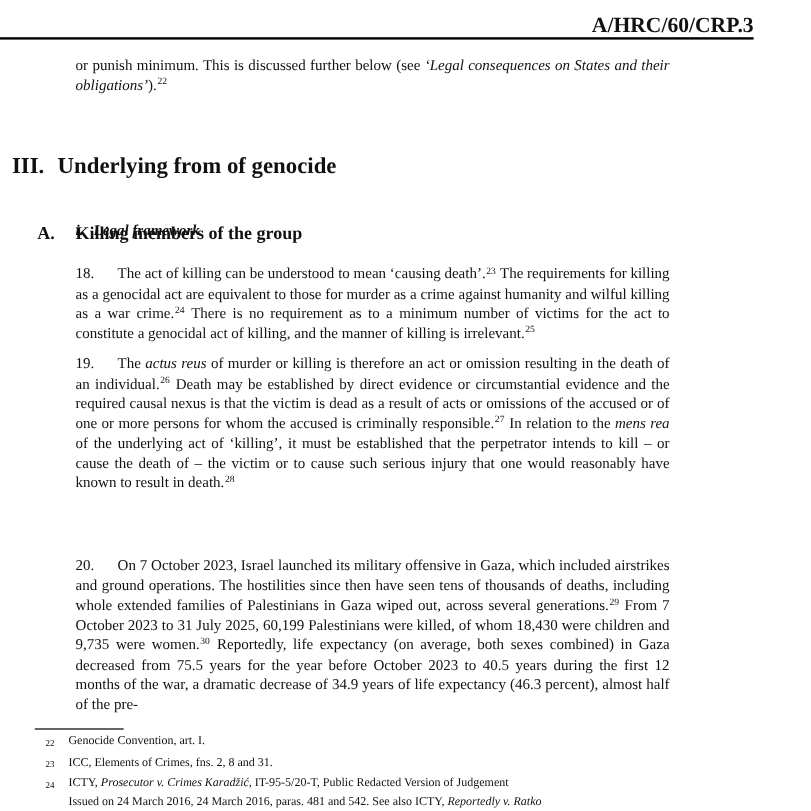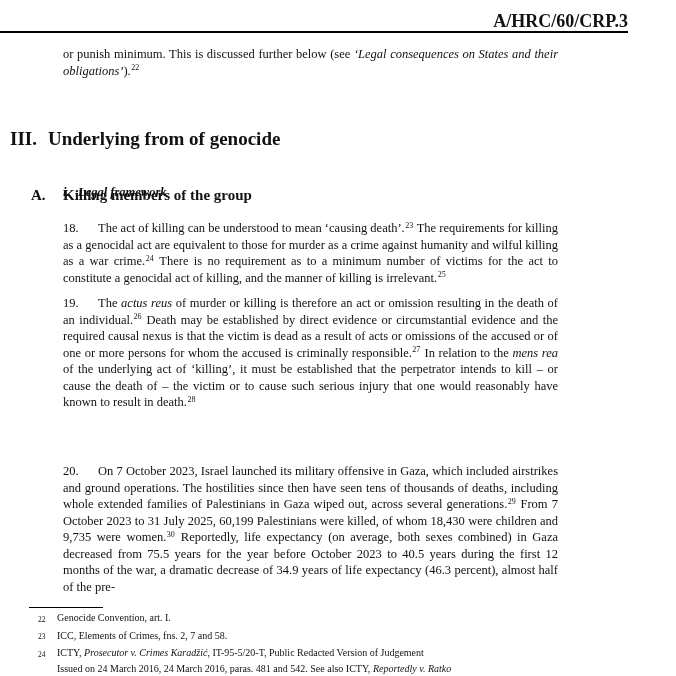--- a/index.html
+++ b/index.html
@@ -102,21 +102,21 @@
 
   <div class="fn-rule"></div>
 
   <div class="footnotes">
     <div class="fn-row">
       <span class="fn-num">22</span>
       <span class="fn-text"><span>Genocide Convention, art. I.</span></span>
     </div>
     <div class="fn-row">
       <span class="fn-num">23</span>
-      <span class="fn-text"><span>ICC, Elements of Crimes, fns. 2, 7 and 58.</span></span>
+      <span class="fn-text"><span>ICC, Elements of Crimes, fns. 2, 8 and 31.</span></span>
     </div>
     <div class="fn-row">
       <span class="fn-num">24</span>
       <span class="fn-text"><span>ICTY, </span><em>Prosecutor v. Crimes Karadžić</em><span>, IT-95-5/20-T, Public Redacted Version of Judgement</span><br><span>Issued on 24 March 2016, 24 March 2016, paras. 481 and 542. See also ICTY, </span><em>Reportedly v. Ratko</em></span>
     </div>
   </div>
 
 </div>
 
 </body></html>

